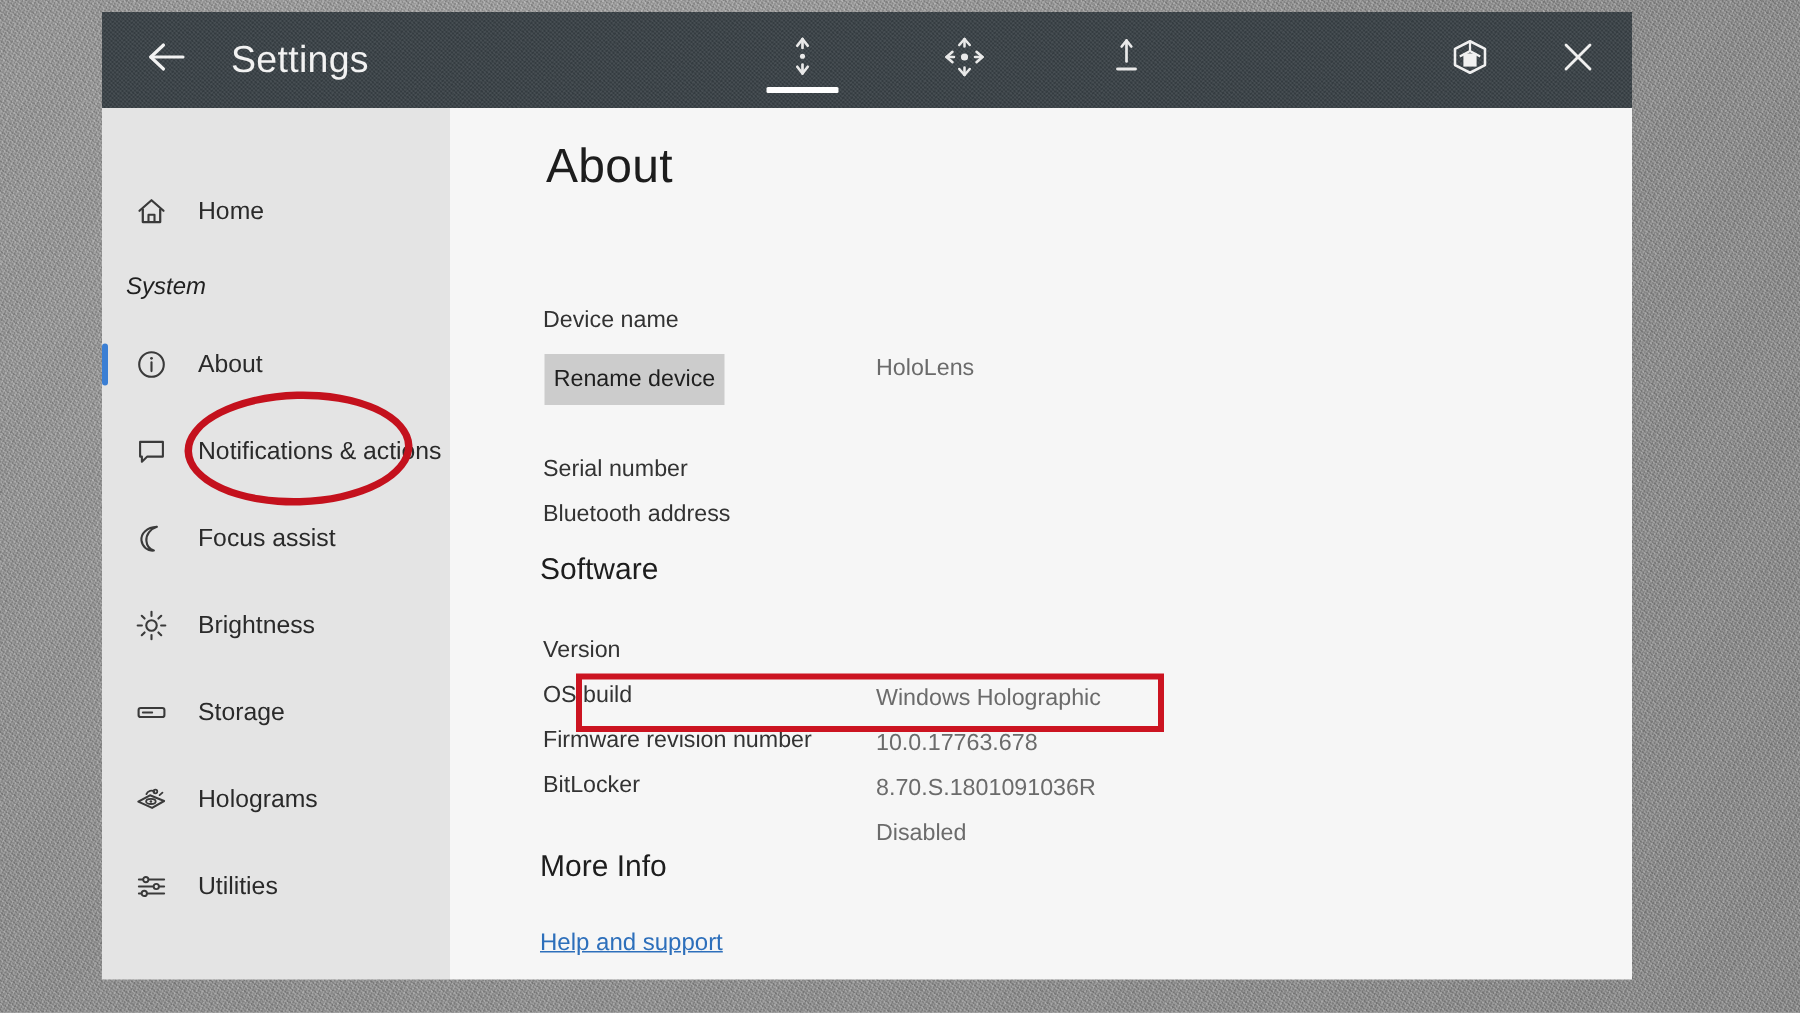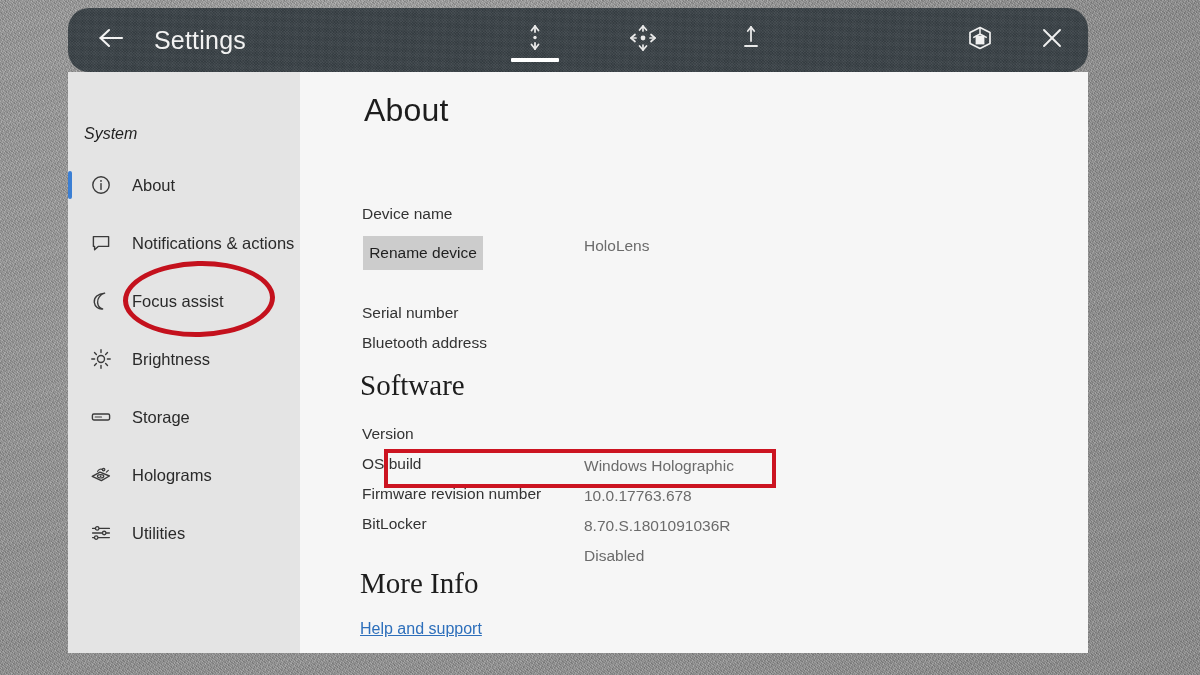--- a/index.html
+++ b/index.html
@@ -42,21 +42,20 @@
     position: absolute;
     left: 0; top: 0;
     width: 1020px;
     height: 64px;
     background-color: #3a4247;
     background-image:
       repeating-linear-gradient(42deg, rgba(255,255,255,.035) 0 1px, rgba(0,0,0,.05) 1px 2px),
       repeating-linear-gradient(132deg, rgba(255,255,255,.03) 0 1px, rgba(0,0,0,.045) 1px 2px);
     display: flex;
     align-items: center;
-    border-radius: 21px;
   }
   #titlebar::after {
     content: "";
     position: absolute;
     left: 0; bottom: -3px;
     width: 1020px; height: 3px;
     background: rgba(60,72,78,.55);
   }
 
   .tb-back {
@@ -190,24 +189,23 @@
     position: absolute;
     left: 64px; top: 20px;
     font-size: 32px;
     font-weight: 400;
     color: #1d1d1d;
     letter-spacing: .2px;
   }
   .section-title {
     position: absolute;
     left: 60px;
-    font-size: 29px;
+    font-size: 20px;
     font-weight: 400;
     color: #1d1d1d;
-    font-family: Liberation Serif, serif;
   }
   .kv-row {
     position: absolute;
     left: 62px;
     width: 700px;
     height: 26px;
     font-size: 15.5px;
     color: #333;
   }
   .kv-key {
@@ -352,20 +350,30 @@
       </div>
     </div>
   </div>
 
   <div id="appbody">
 
     <nav id="sidebar">
 
       <div style="height:40px;"></div>
 
+      <div class="nav-item">
+        <span class="nav-icon">
+          <svg width="22" height="22" viewBox="0 0 22 22">
+            <path d="M3 10.5 L11 3.5 L19 10.5" fill="none" stroke="#3a3a3a" stroke-width="1.5" stroke-linejoin="round" stroke-linecap="round"></path>
+            <path d="M5.2 9.2 L5.2 18 L16.8 18 L16.8 9.2" fill="none" stroke="#3a3a3a" stroke-width="1.5" stroke-linejoin="round"></path>
+            <path d="M9 18 L9 13.2 L13 13.2 L13 18" fill="none" stroke="#3a3a3a" stroke-width="1.4" stroke-linejoin="round"></path>
+          </svg>
+        </span>
+        <span class="nav-label">Home</span>
+      </div>
 
       <div class="nav-group-title">System</div>
 
       <div class="nav-item selected">
         <span class="selbar"></span>
         <span class="nav-icon">
           <svg width="22" height="22" viewBox="0 0 22 22">
             <circle cx="11" cy="11" r="8.2" fill="none" stroke="#3a3a3a" stroke-width="1.4"></circle>
             <circle cx="11" cy="6.9" r="0.95" fill="#3a3a3a"></circle>
             <line x1="11" y1="9.6" x2="11" y2="15.4" stroke="#3a3a3a" stroke-width="1.4" stroke-linecap="round"></line>

